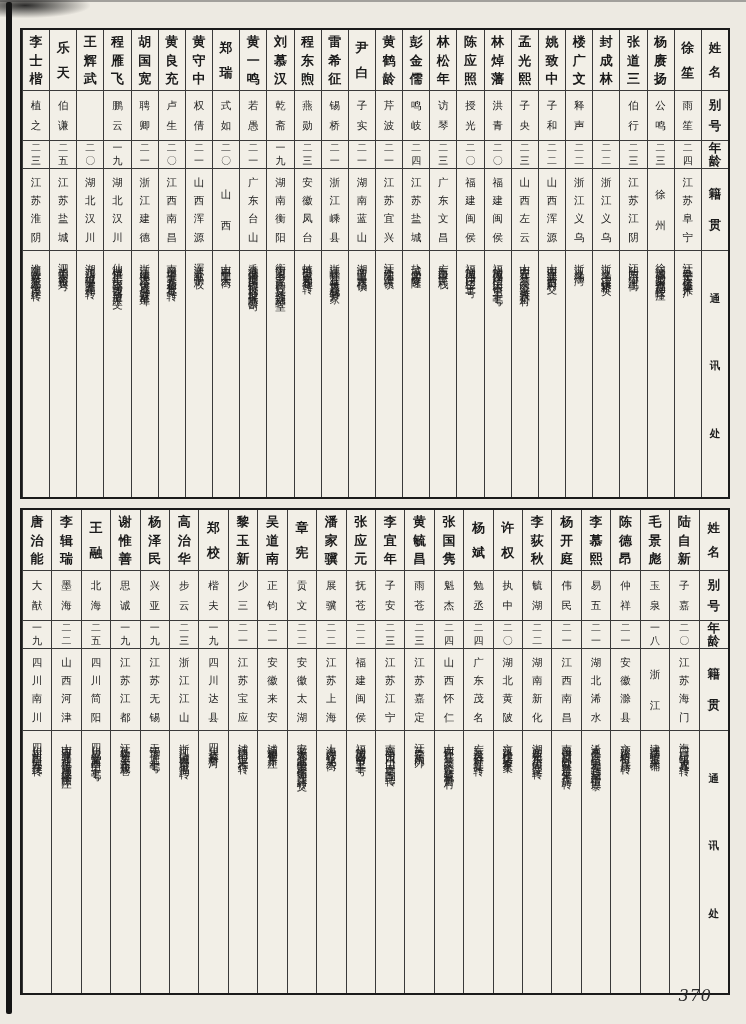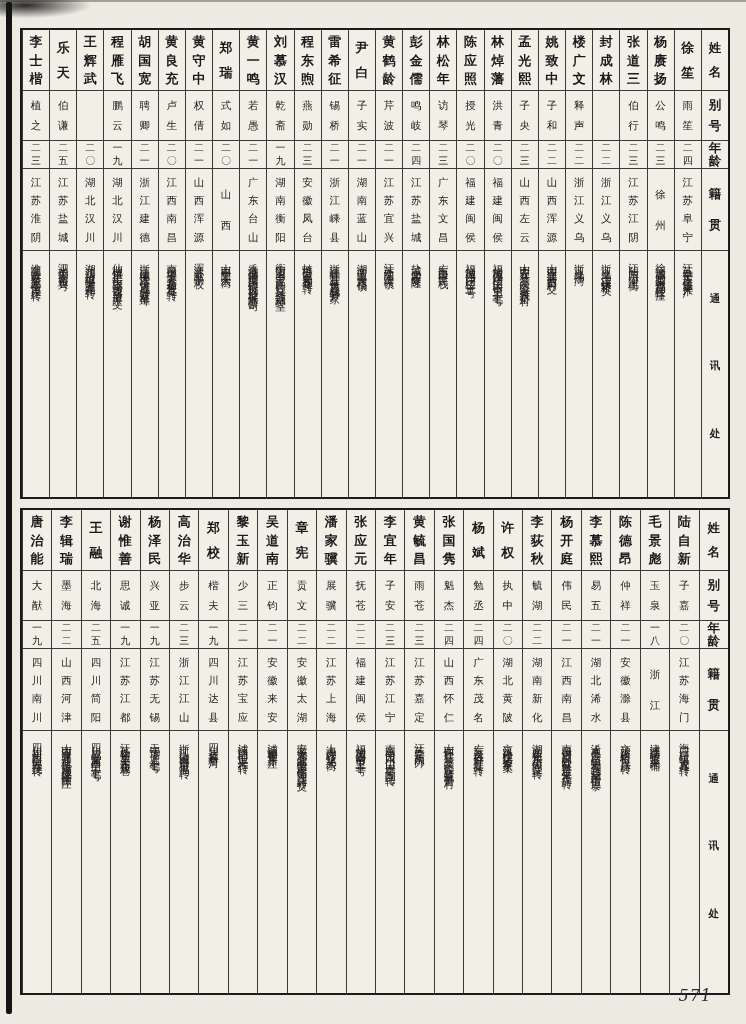--- a/index.html
+++ b/index.html
@@ -1286,14 +1286,14 @@
             <span>南</span>
             <span>川</span>
           </div>
     <div class="cell address">
       <div class="vtext">四川南川西街韩泰茂转</div>
     </div>
   </div>
 </section>
   </div>
 
-  <div class="page-number">571</div>
+  <div class="page-number">370</div>
 </div>
 
 </body></html>

